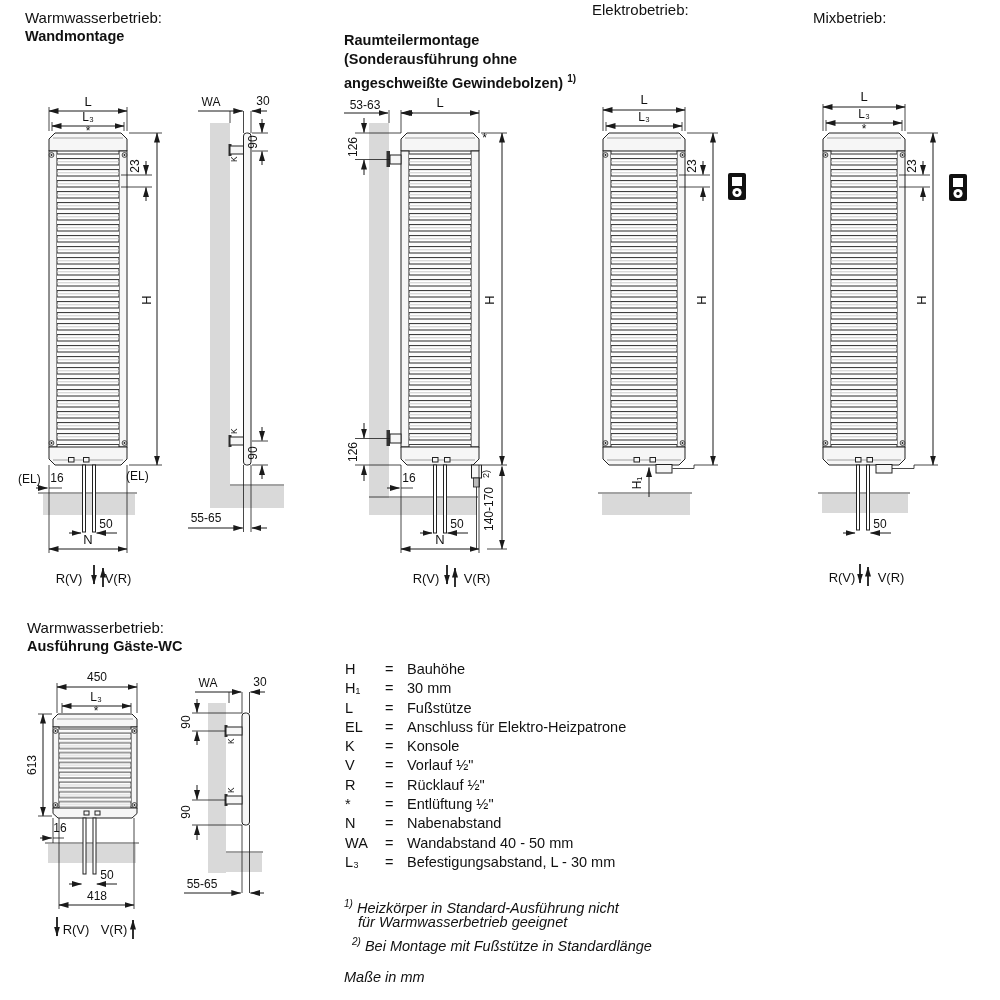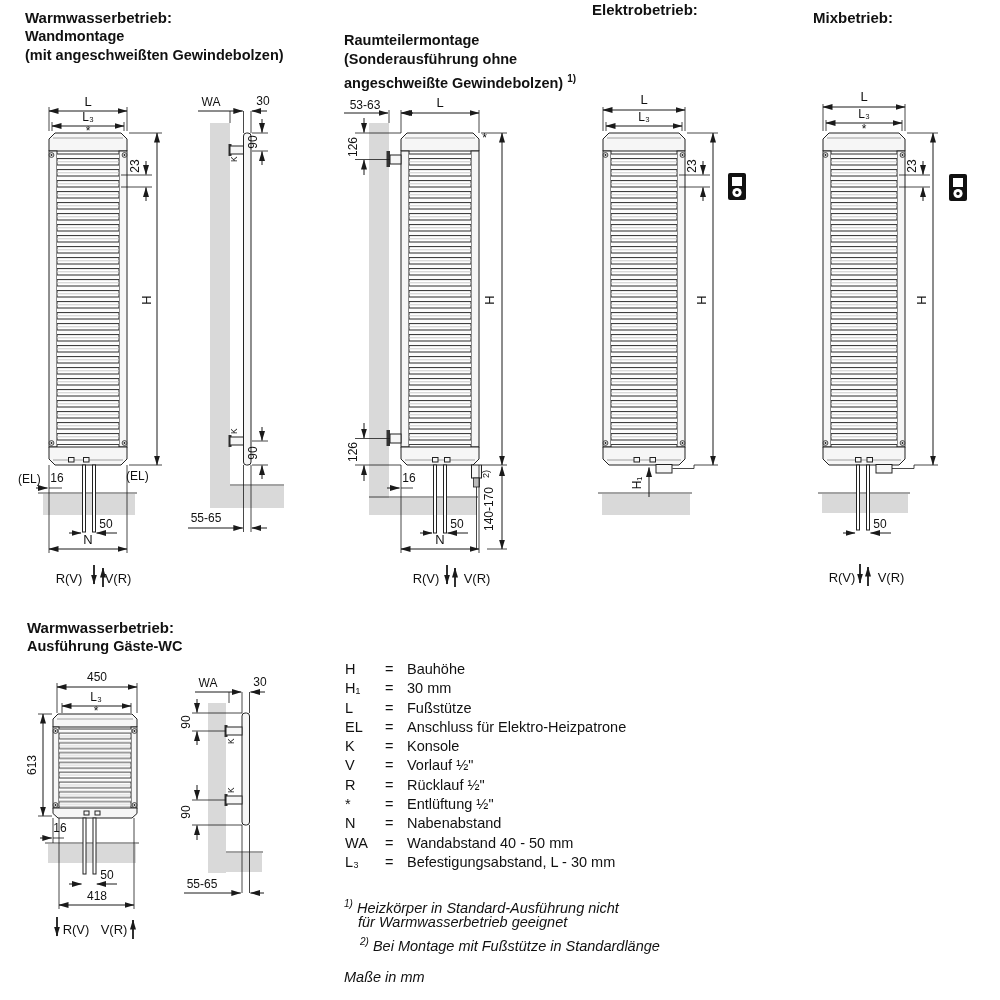--- a/index.html
+++ b/index.html
@@ -1,19 +1,19 @@
 <!DOCTYPE html>
 <html><head>
 <meta charset="utf-8">
 <style>
   html,body{margin:0;padding:0;background:#fff;}
   .canvas{position:relative;width:1000px;height:1000px;background:#fff;overflow:hidden;
           font-family:"Liberation Sans","DejaVu Sans",sans-serif;color:#111;}
   .abs{position:absolute;}
-  .ht{font-size:15px;font-weight:bold;line-height:19px;white-space:nowrap;}
+  .ht{font-size:15px;font-weight:normal;line-height:19px;white-space:nowrap;}
   .hs{font-size:14.5px;font-weight:bold;line-height:19px;white-space:nowrap;}
   .hs sup,.fn sup{font-size:10px;}
   svg{position:absolute;left:0;top:0;}
   svg text{font-family:"Liberation Sans","DejaVu Sans",sans-serif;fill:#111;}
   .dt{font-size:12px;}
   .dtb{font-size:13px;}
   .kt{font-size:8.5px;}
   line.xl{stroke:#1a1a1a;stroke-width:0.8;}
   line.dl{stroke:#1a1a1a;stroke-width:1;}
   line.av{stroke:#1a1a1a;stroke-width:1.8;}
@@ -387,21 +387,20 @@
     <line class="xl" x1="242" y1="825" x2="242" y2="893"></line>
     <line class="xl" x1="249.5" y1="825" x2="249.5" y2="893"></line>
     <text class="dt" x="202" y="888" text-anchor="middle">55-65</text>
     <line class="dl" x1="184" y1="893" x2="240.8" y2="893" marker-end="url(#ae)"></line>
     <line class="dl" x1="264" y1="893" x2="250.5" y2="893" marker-end="url(#ae)"></line>
   </g>
 </svg>
 
   <div class="abs ht" style="left:25px;top:8px">Warmwasserbetrieb:</div>
   <div class="abs hs" style="left:25px;top:27px">Wandmontage</div>
-  <div class="abs hs" style="left:25px;top:46px">(mit angeschweißten Gewindebolzen)</div>
 
   <div class="abs hs" style="left:344px;top:31px">Raumteilermontage</div>
   <div class="abs hs" style="left:344px;top:50px">(Sonderausführung ohne</div>
   <div class="abs hs" style="left:344px;top:69px"><span>angeschweißte Gewindebolzen)</span> <sup>1)</sup></div>
 
   <div class="abs ht" style="left:592px;top:0">Elektrobetrieb:</div>
   <div class="abs ht" style="left:813px;top:8px">Mixbetrieb:</div>
 
   <div class="abs ht" style="left:27px;top:618px">Warmwasserbetrieb:</div>
   <div class="abs hs" style="left:27px;top:637px">Ausführung Gäste-WC</div>
@@ -459,16 +458,16 @@
       </div>
     <div class="lrow">
         <span class="lsym">L₃</span>
         <span class="leq">=</span>
         <span>Befestigungsabstand, L - 30 mm</span>
       </div>
   </div>
 
   <div class="abs fn" style="left:344px;top:894px"><sup>1)</sup> <span>Heizkörper in Standard-Ausführung nicht</span></div>
   <div class="abs fn" style="left:358px;top:913px">für Warmwasserbetrieb geeignet</div>
-  <div class="abs fn" style="left:360px;top:932px"><sup>2)</sup> <span>Bei Montage mit Fußstütze in Standardlänge</span></div>
+  <div class="abs fn" style="left:352px;top:932px"><sup>2)</sup> <span>Bei Montage mit Fußstütze in Standardlänge</span></div>
   <div class="abs fn" style="left:344px;top:968px">Maße in mm</div>
 
 </div>
 
 </body></html>

